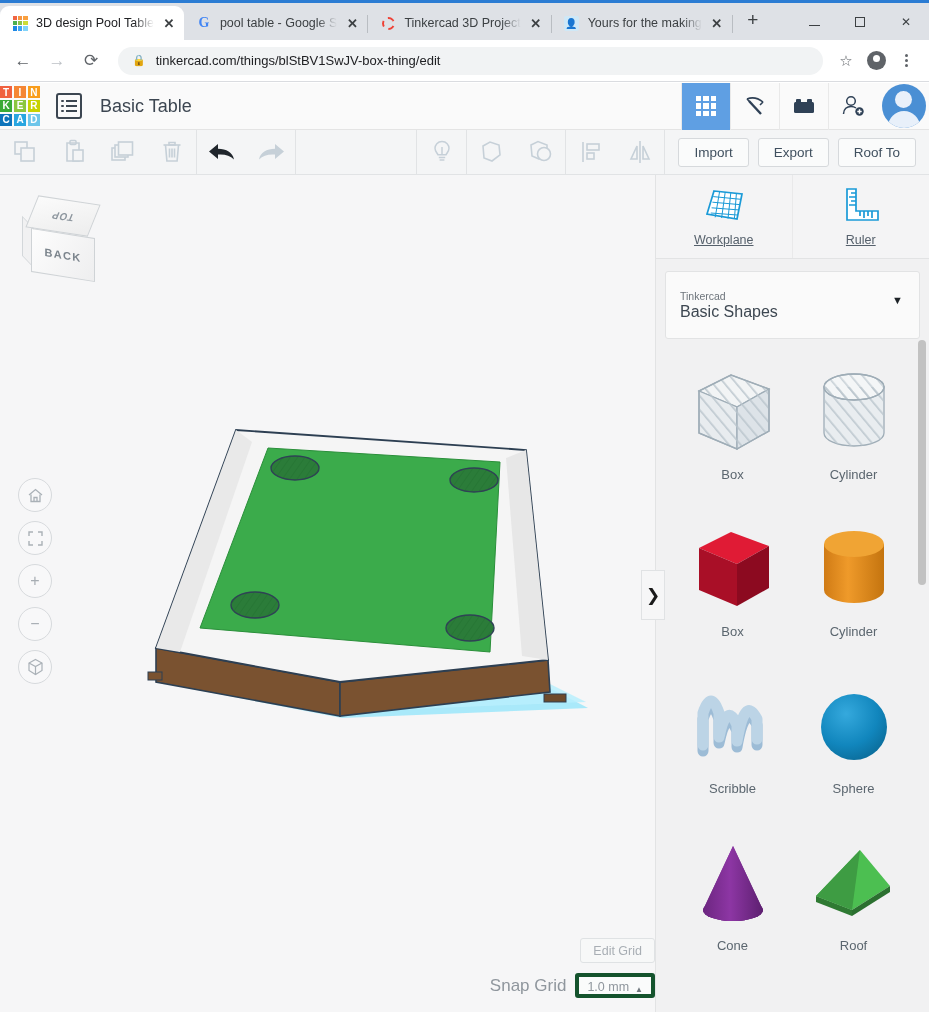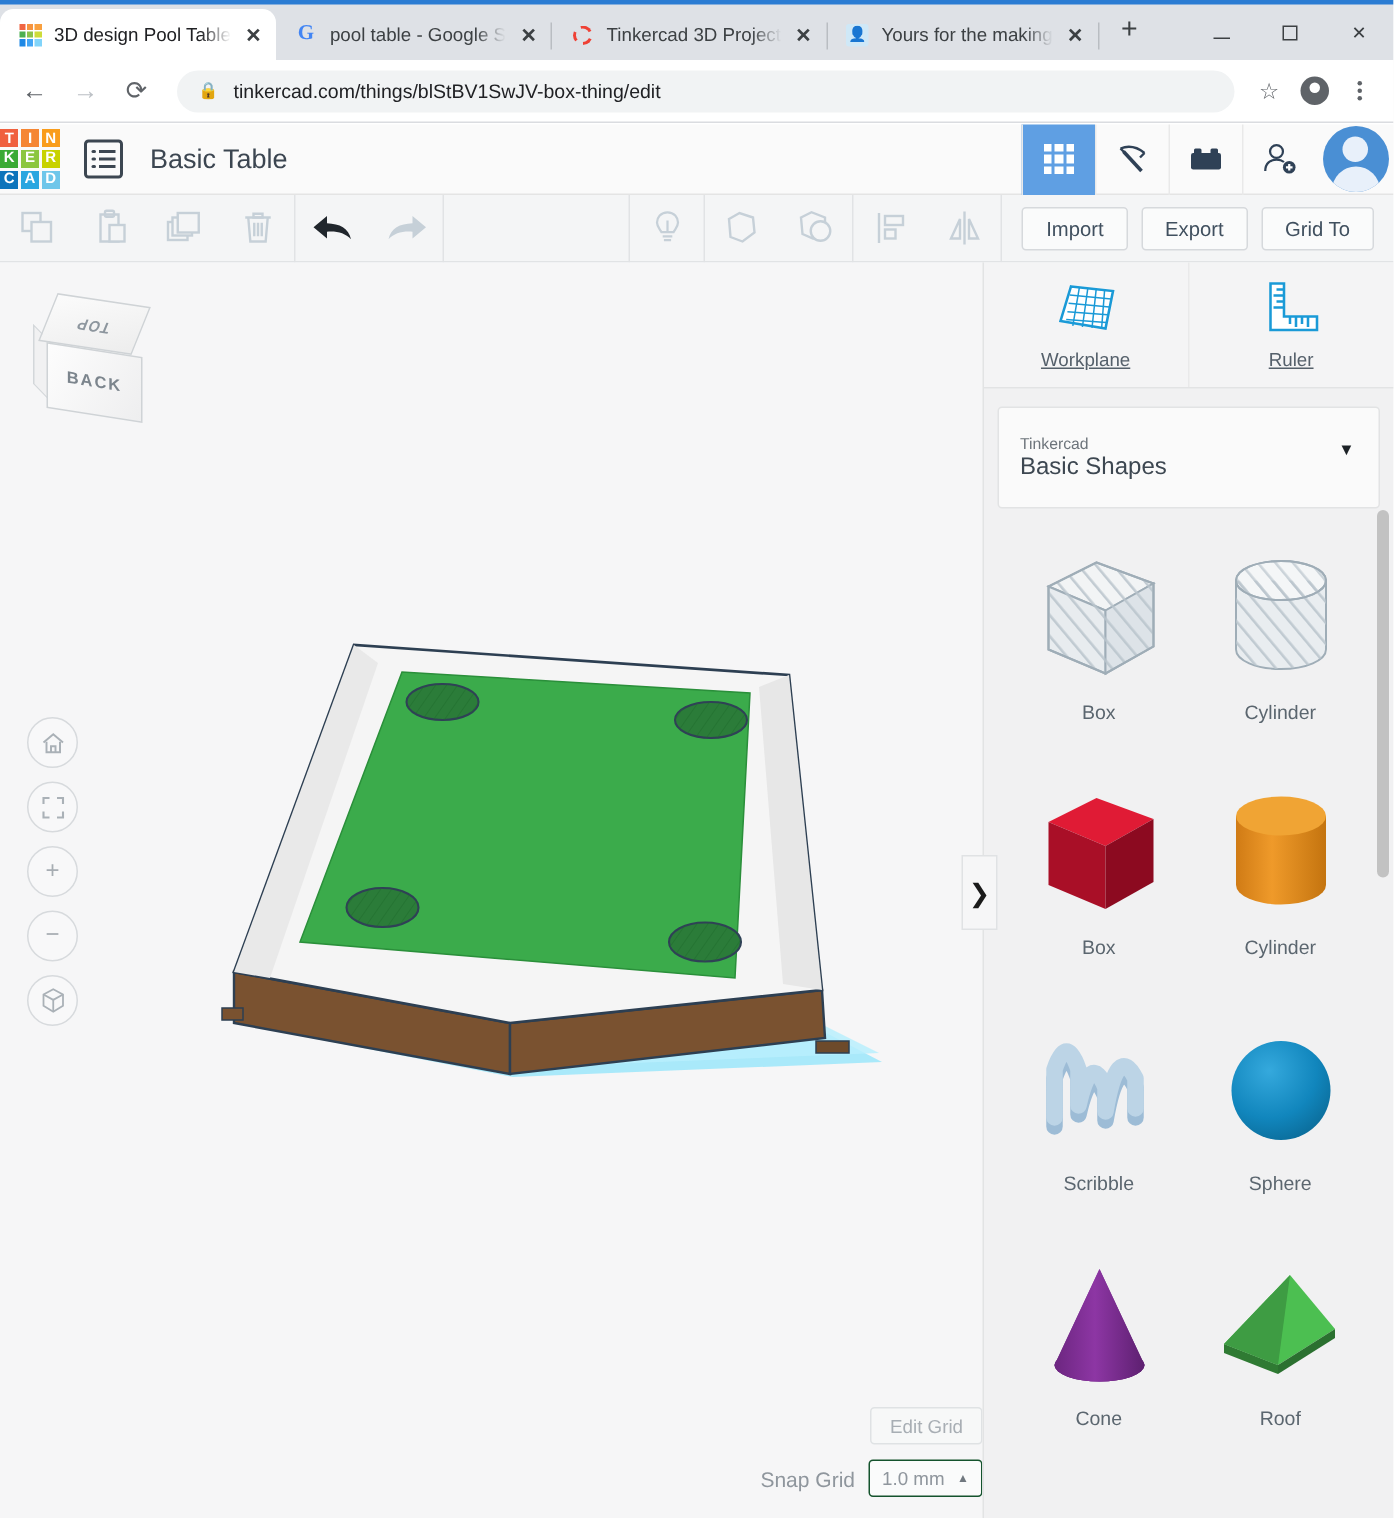--- a/index.html
+++ b/index.html
@@ -192,25 +192,25 @@
 
   
   .model { position: absolute; left: 140px; top: 245px; width: 450px; height: 320px; }
   .snap-area { position: absolute; right: 0; bottom: 14px; text-align: right; }
   .edit-grid-btn {
     display: inline-flex; align-items: center; justify-content: center;
     height: 25px; padding: 0 12px; border: 1px solid #dfe2e4; border-radius: 3px;
     background: #f7f8f8; color: #a8aeb4; font-size: 12.5px; margin-bottom: 10px;
   }
   .snap-row { display: flex; align-items: center; justify-content: flex-end; gap: 9px; }
-  .snap-label { font-size: 14px; color: #8f969d; }
+  .snap-label { font-size: 17px; color: #8f969d; }
   .snap-select {
-    height: 25px; min-width: 76px; padding: 0 8px; border: 1px solid #14532d; border-radius: 3px;
+    height: 25px; min-width: 76px; padding: 0 8px; border: 4px solid #14532d; border-radius: 3px;
     background: #fafbfb; color: #8f969d; font-size: 12.5px;
-    display: flex; align-items: center; justify-content: space-between; gap: 6px;
+    display: flex; align-items: flex-end; justify-content: space-between; gap: 6px;
   }
   .caret-up { font-size: 8px; color: #70787f; }
 
   
   .panel-handle {
     position: absolute; left: 641px; top: 570px; width: 24px; height: 50px;
     background: #f6f6f7; border: 1px solid #e0e2e4;
     display: flex; align-items: center; justify-content: center;
     font-size: 17px; color: #1a1a1a; z-index: 6;
   }
@@ -520,21 +520,21 @@
         <path d="M13 2 v22"></path>
         <path d="M10 20 L10 7 L4 20 Z"></path>
         <path d="M16 20 L16 7 L22 20 Z"></path>
       </svg>
     </div>
   </div>
 
   <div class="tb-actions">
     <div class="tb-action">Import</div>
     <div class="tb-action">Export</div>
-    <div class="tb-action">Grid To</div>
+    <div class="tb-action">Roof To</div>
   </div>
 </div>
 
 <div class="canvas">
 
   <div class="viewcube">
     <div class="vc-side"></div>
     <div class="vc-top">
       <span>TOP</span>
     </div>

